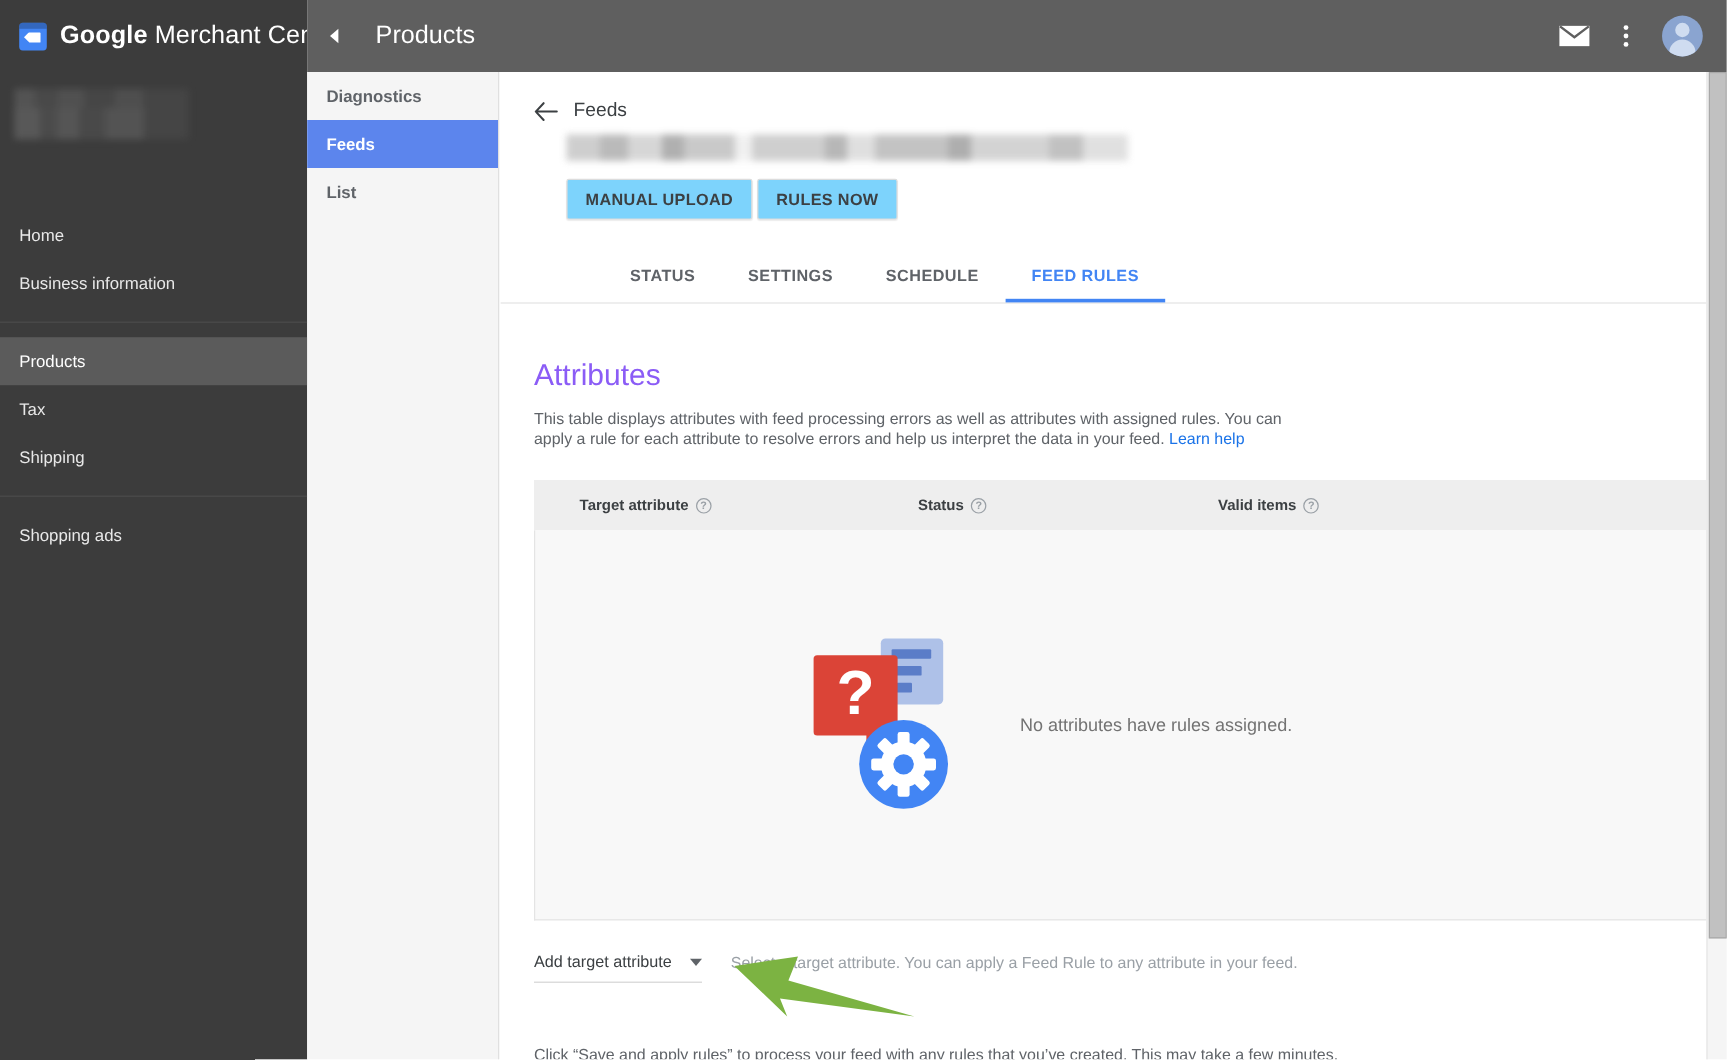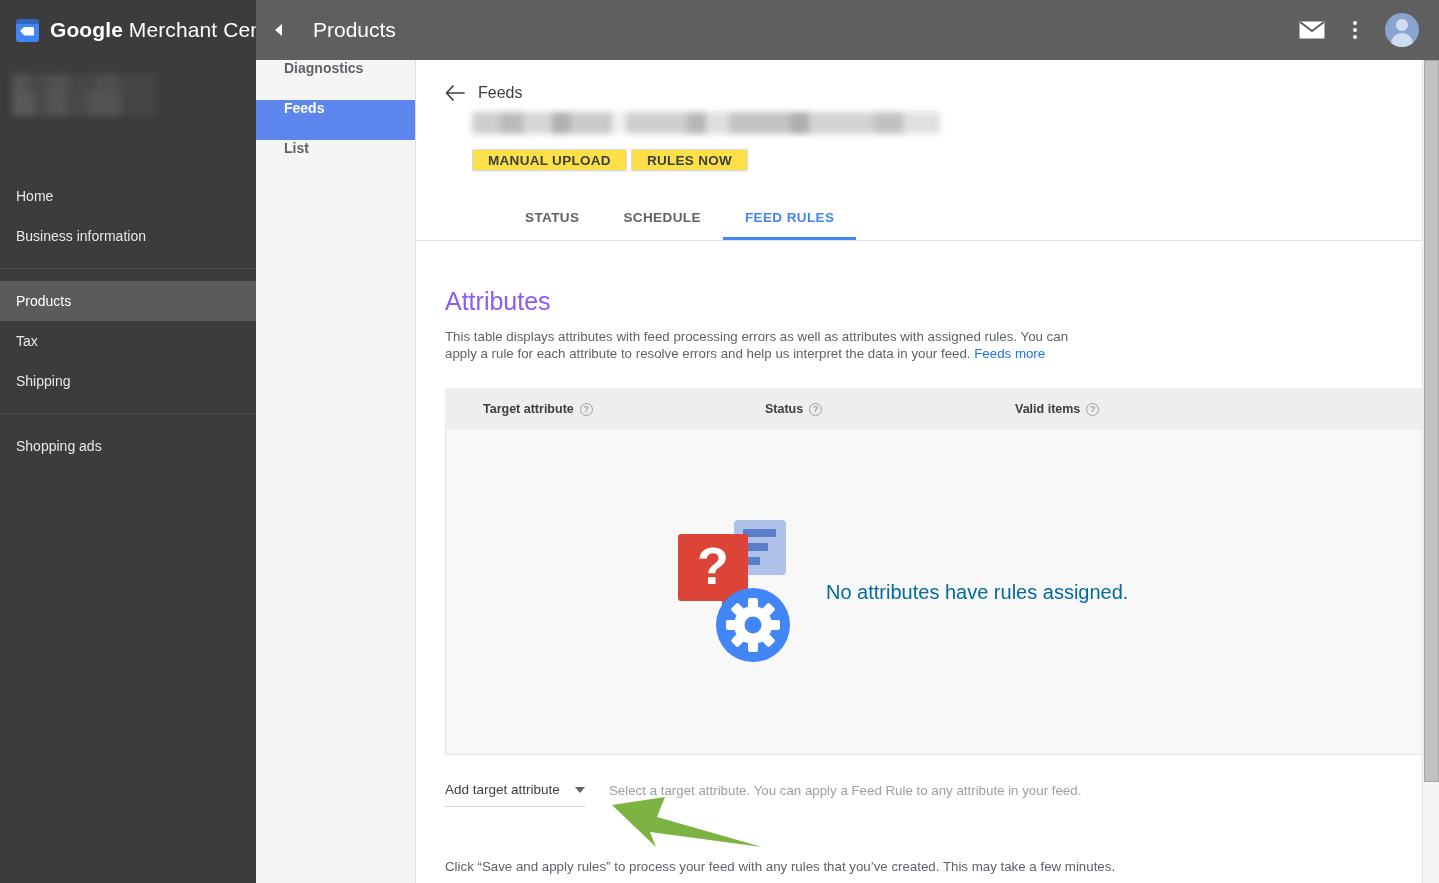--- a/index.html
+++ b/index.html
@@ -109,21 +109,21 @@
   }
 
   
   .subnav {
     position: absolute; left: 256px; top: 60px;
     width: 160px; height: 823px;
     background: #f5f5f5;
     border-right: 1px solid #e0e0e0;
   }
   .subnav-item {
-    height: 40px; display: flex; padding-left: 28px;
+    height: 40px; display: flex; align-items: center; padding-left: 16px;
     font-size: 14px; font-weight: 700; color: #5f6368; cursor: pointer;
   }
   .subnav-item.active { background: #5c85ed; color: #fff; }
 
   
   .content {
     position: absolute; left: 417px; top: 60px;
     width: 1005px; height: 823px;
     background: #fff; overflow: hidden;
   }
@@ -140,22 +140,22 @@
       #c9c9c9 0 6%, #b3b3b3 6% 11%, #d2d2d2 11% 17%,
       #a8a8a8 17% 21%, #c4c4c4 21% 30%, #efefef 30% 33%,
       #cacaca 33% 46%, #b0b0b0 46% 50%, #dcdcdc 50% 55%,
       #bdbdbd 55% 68%, #a6a6a6 68% 72%, #cfcfcf 72% 86%,
       #bbbbbb 86% 92%, #dddddd 92% 100%);
     opacity: .9;
   }
 
   .btn-row { margin: 15px 0 0 27px; display: flex; gap: 4px; }
   .mbtn {
-    background: #fde047; border: 1px solid #dcdcdc;
-    border-radius: 2px; padding: 0 15px; height: 22px;
+    background: #7dd3fc; border: 1px solid #dcdcdc;
+    border-radius: 2px; padding: 0 15px; height: 34px;
     font-size: 13.5px; font-weight: 700; color: #3c4043;
     letter-spacing: .3px; cursor: pointer;
     box-shadow: 0 1px 1px rgba(0,0,0,.08);
     font-family: "Liberation Sans", sans-serif;
   }
 
   .tabs {
     margin-top: 24px; height: 46px; display: flex; align-items: flex-end;
     padding-left: 86px; border-bottom: 1px solid #e3e3e3; gap: 0;
   }
@@ -228,21 +228,21 @@
     color: #fff; font-size: 52px; font-weight: 700; line-height: 64px;
     text-align: center; font-family: "Liberation Sans", sans-serif;
   }
   .ill-circle {
     position: absolute; left: 38px; top: 73px; width: 74px; height: 74px;
     border-radius: 50%; background: #4285f4;
   }
   .ill-gear {
     position: absolute; left: 38px; top: 73px; width: 74px; height: 74px;
   }
-  .empty-text { font-size: 20px; color: #0369a1; }
+  .empty-text { font-size: 15px; color: #737373; margin-left: 24px; }
 
   .bottom { margin-top: 27px; display: flex; align-items: flex-start; gap: 0; }
   .dropdown {
     width: 140px; padding-bottom: 9px; border-bottom: 1px solid #d4d4d4;
     display: flex; align-items: center; gap: 8px; cursor: pointer;
   }
   .dropdown-label { font-size: 13.5px; color: #3c4043; white-space: nowrap; }
   .caret {
     width: 0; height: 0; margin-left: auto;
     border-left: 5px solid transparent; border-right: 5px solid transparent;
@@ -361,34 +361,37 @@
         <button class="mbtn">MANUAL UPLOAD</button>
         <button class="mbtn">RULES NOW</button>
       </div>
     </div>
 
     <div class="tabs">
       <div class="tab">
           <span>STATUS</span>
         </div>
       <div class="tab">
+          <span>SETTINGS</span>
+        </div>
+      <div class="tab">
           <span>SCHEDULE</span>
         </div>
       <div class="tab active">
           <span>FEED RULES</span>
         </div>
     </div>
 
     <div class="panel">
       <div class="section-title">Attributes</div>
 
       <div class="section-desc">
         <span>This table displays attributes with feed processing errors as well as attributes with assigned rules. You can</span>
         <span>apply a rule for each attribute to resolve errors and help us interpret the data in your feed.</span>
-        <a href="#">Feeds more</a>
+        <a href="#">Learn help</a>
       </div>
 
       <div class="table-wrap">
         <div class="thead">
           <div class="th c1">
             <span>Target attribute</span>
             <span class="qmark">?</span>
           </div>
           <div class="th c2">
             <span>Status</span>

